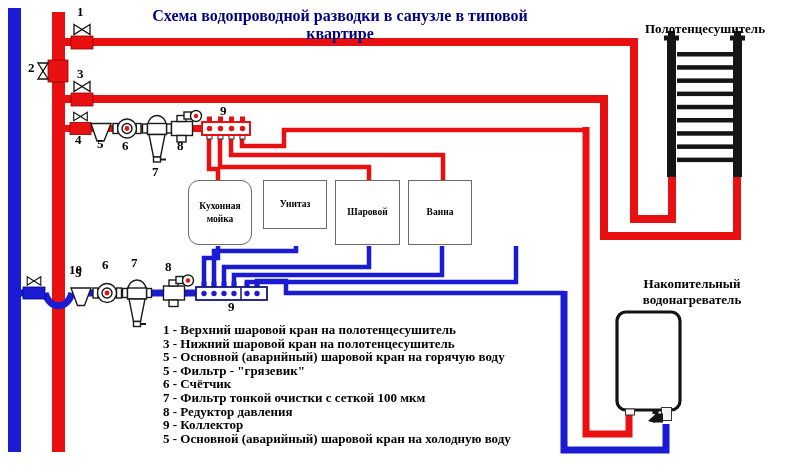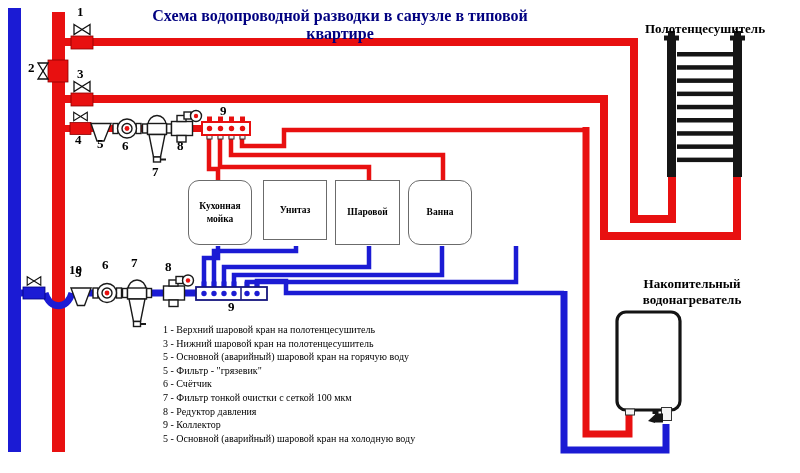--- a/index.html
+++ b/index.html
@@ -19,21 +19,21 @@
     font-size:16px;font-weight:bold;color:var(--title_text);
   }
   .equip-label{font-size:13px;font-weight:bold;text-align:center;}
   .marker{font-size:13px;font-weight:bold;line-height:12px;}
   .fixture-box{
     border:1px solid #6b6b6b;background:#fff;display:flex;align-items:center;
     justify-content:center;text-align:center;font-size:9.5px;font-weight:bold;
     line-height:13px;padding:2px;box-sizing:border-box;
   }
   .legend{left:163px;top:323px;width:420px;}
-  .legend-line{font-size:10px;font-weight:normal;line-height:13.6px;white-space:nowrap;}
+  .legend-line{font-size:13px;font-weight:bold;line-height:13.6px;white-space:nowrap;}
   
   .s-hot{stroke:var(--hot);fill:none;}
   .s-cold{stroke:var(--cold);fill:none;}
   .f-hot{fill:var(--hot);}
   .f-cold{fill:var(--cold);}
   .gl{fill:#fff;stroke:#1a1a1a;stroke-width:1.4;}
   .stub{fill:#f4f4f4;stroke:#333;stroke-width:1;}
   .blk{fill:#151515;}
 </style>
 </head>
@@ -224,23 +224,23 @@
       </g>
     </g>
   </svg>
 
   <div class="abs title">Схема водопроводной разводки в санузле в типовой квартире</div>
 
   <div class="abs equip-label" style="left:620px;top:21px;width:170px;">Полотенцесушитель</div>
   <div class="abs equip-label" style="left:598px;top:276px;width:188px;">Накопительный водонагреватель</div>
 
   <div class="abs fixture-box" style="left:188px;top:180px;width:64px;height:65px;border-radius:11px;">Кухонная мойка</div>
-  <div class="abs fixture-box" style="left:263px;top:180px;width:64px;height:60px;">Унитаз</div>
+  <div class="abs fixture-box" style="left:263px;top:180px;width:64px;height:49px;">Унитаз</div>
   <div class="abs fixture-box" style="left:335px;top:180px;width:65px;height:65px;">Шаровой</div>
-  <div class="abs fixture-box" style="left:408px;top:180px;width:64px;height:65px;border-radius:12px;">Ванна</div>
+  <div class="abs fixture-box" style="left:408px;top:180px;width:64px;height:65px;">Ванна</div>
 
   <span class="abs marker" style="left:77px;top:6px;">1</span>
   <span class="abs marker" style="left:28px;top:62px;">2</span>
   <span class="abs marker" style="left:77px;top:68px;">3</span>
   <span class="abs marker" style="left:75px;top:134px;">4</span>
   <span class="abs marker" style="left:97px;top:138px;">5</span>
   <span class="abs marker" style="left:122px;top:140px;">6</span>
   <span class="abs marker" style="left:152px;top:166px;">7</span>
   <span class="abs marker" style="left:177px;top:140px;">8</span>
   <span class="abs marker" style="left:220px;top:105px;">9</span>

